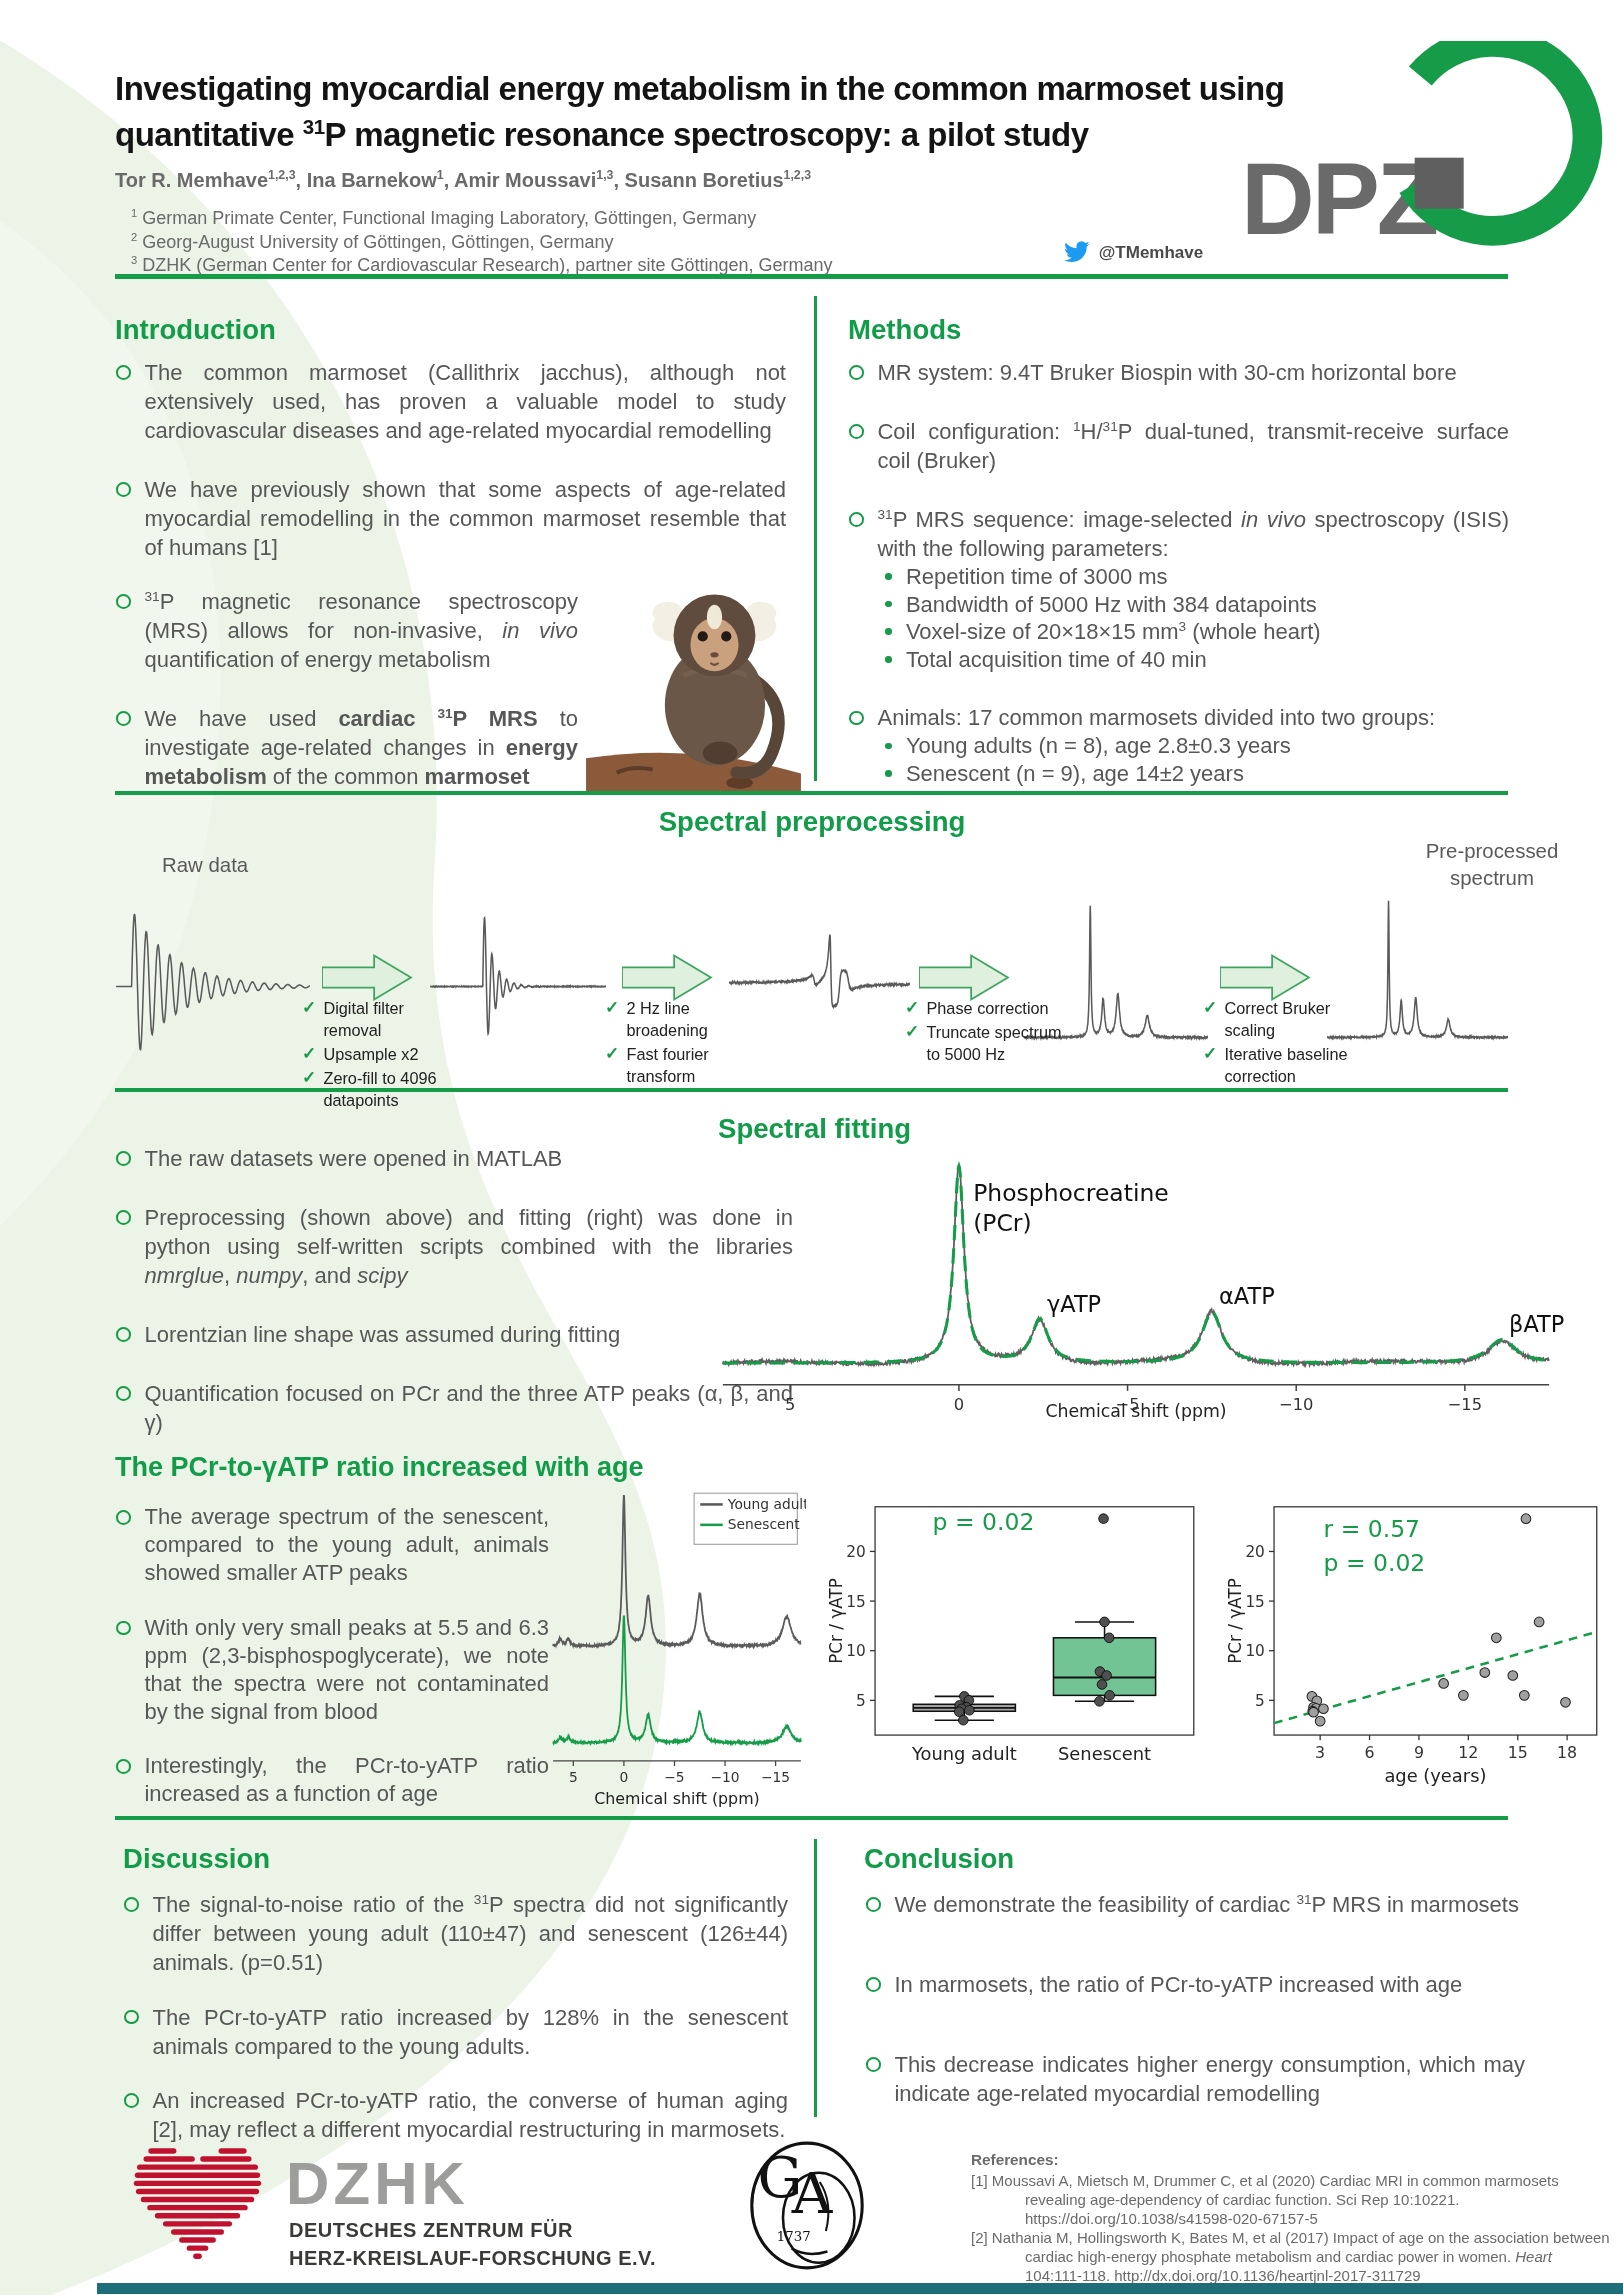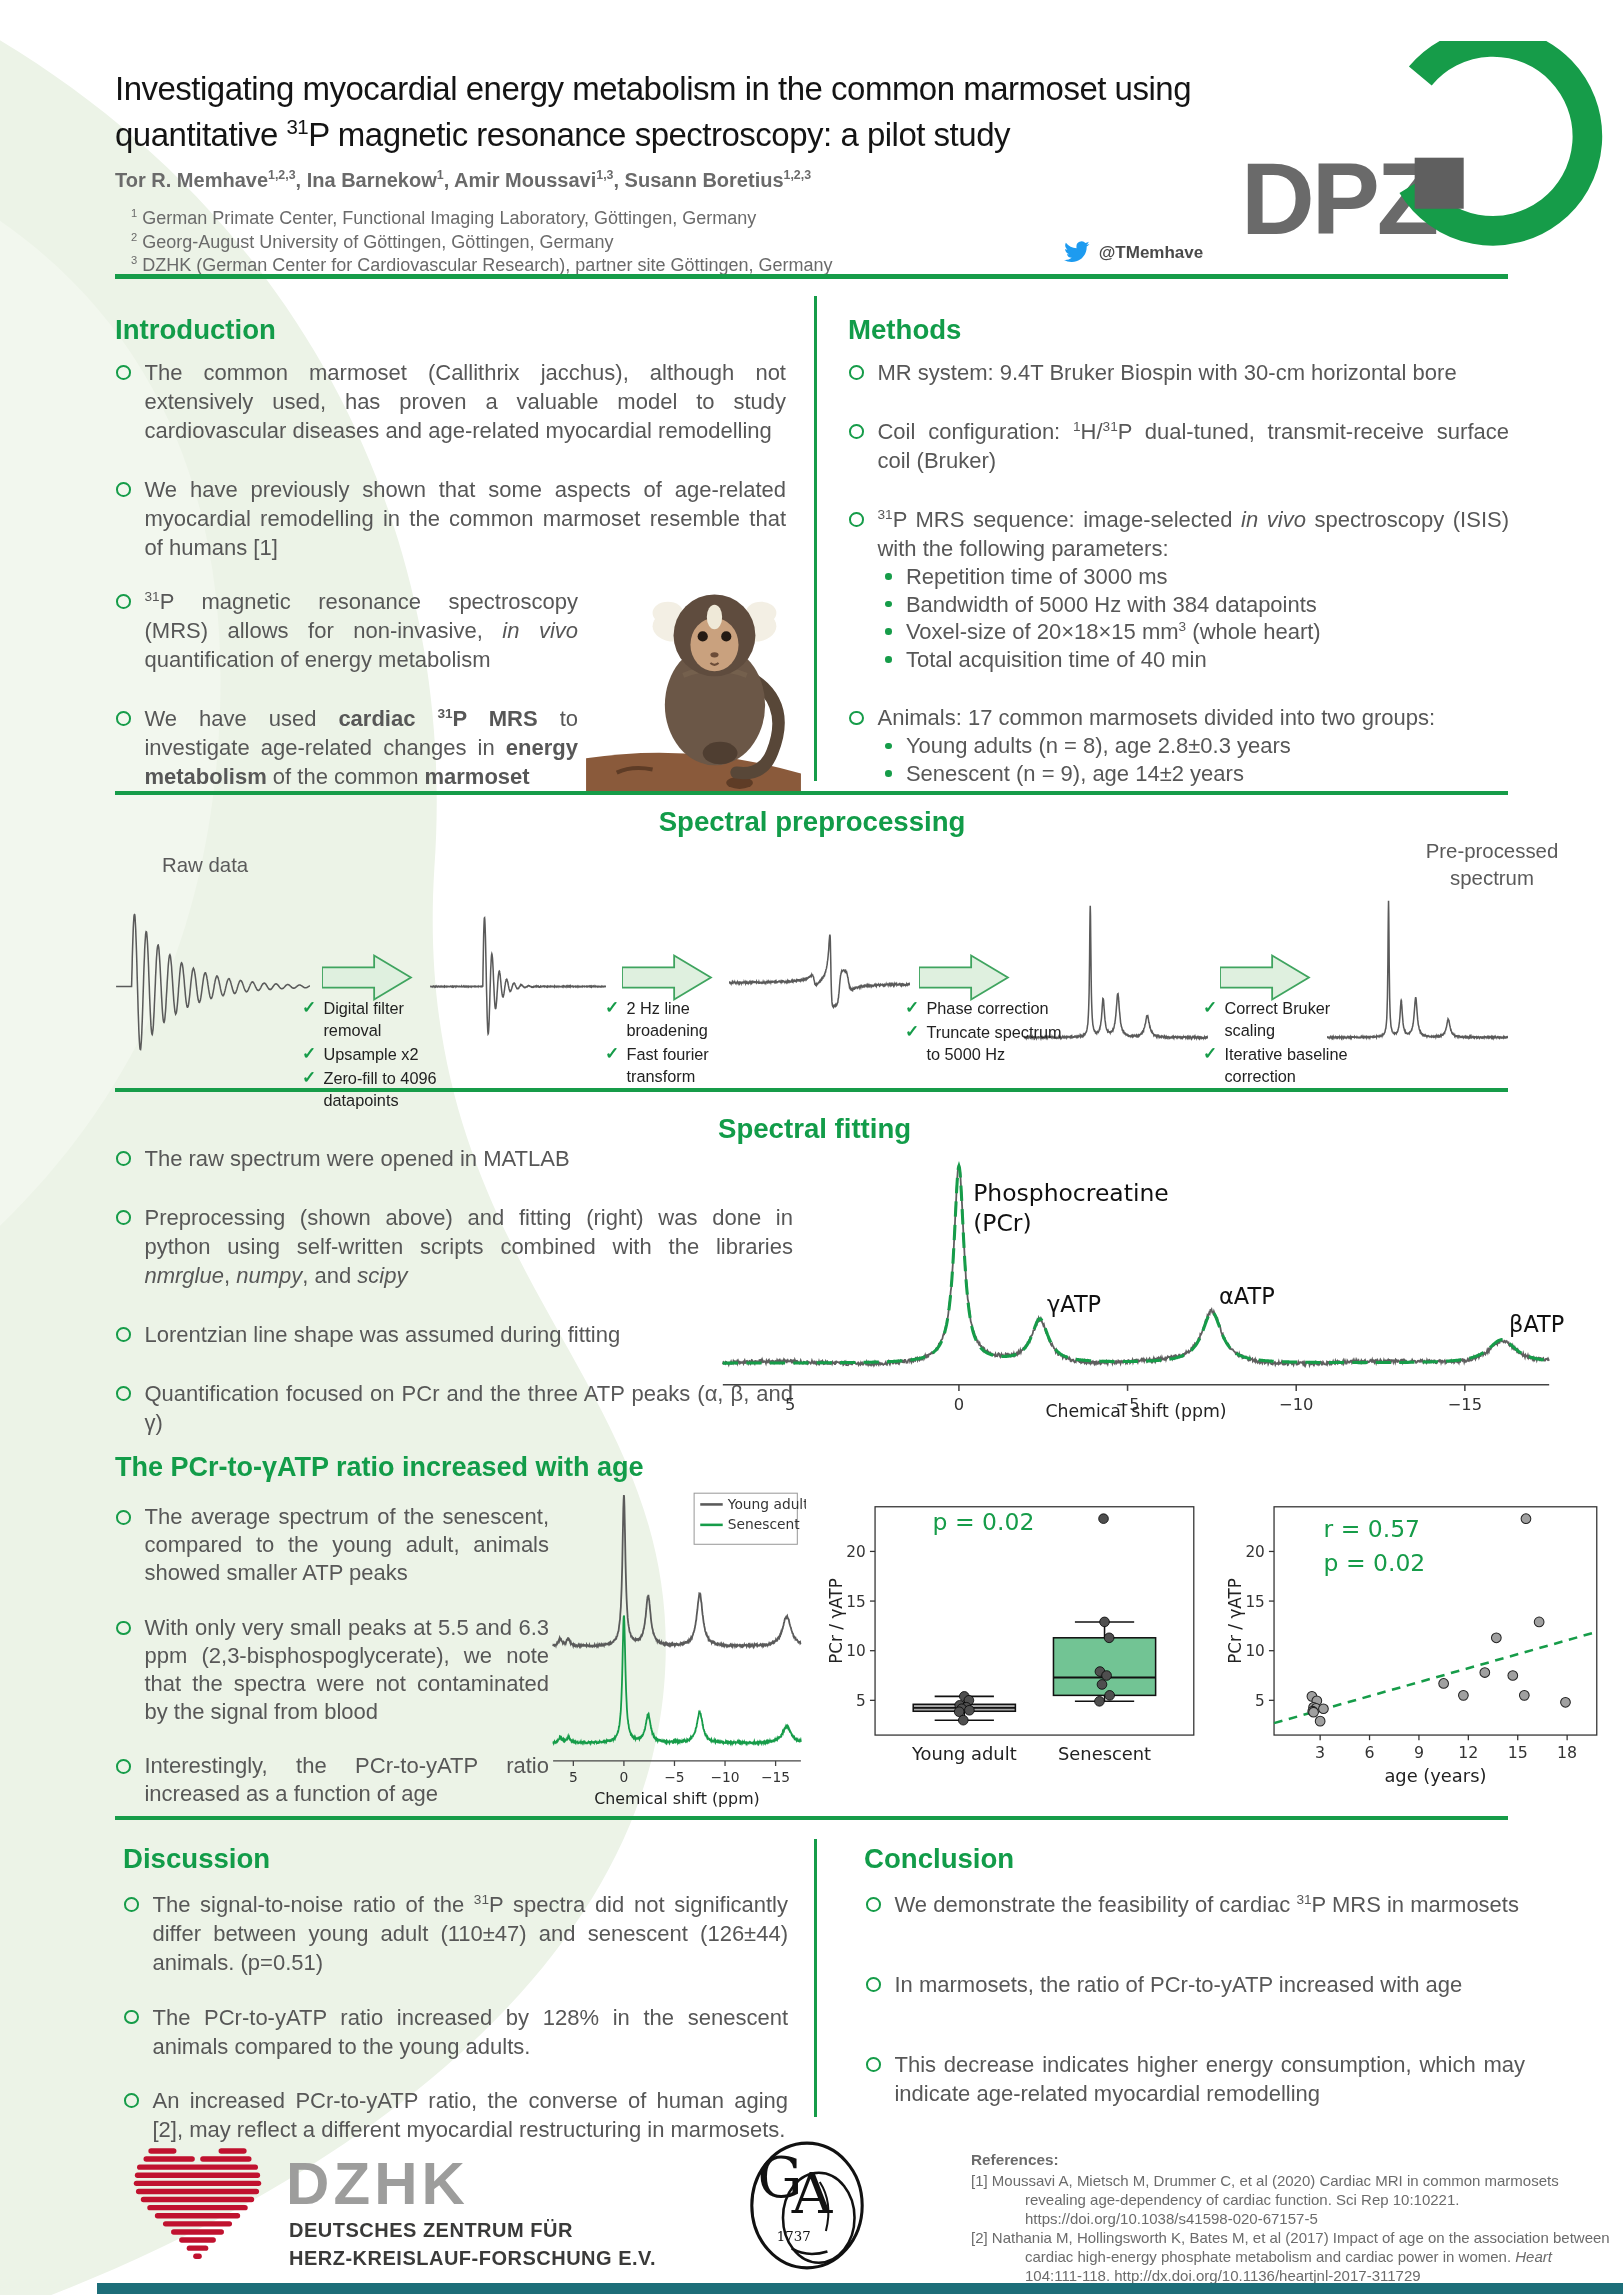--- a/index.html
+++ b/index.html
@@ -4,21 +4,21 @@
 <style>
   html,body{margin:0;padding:0;background:#ffffff;}
   #poster{position:relative;width:1624px;height:2295px;background:#ffffff;
           font-family:"Liberation Sans",sans-serif;overflow:hidden;}
   .abs{position:absolute;}
   svg{display:block;}
   
   .sec-h{font-size:27.6px;font-weight:bold;color:#129c49;}
   
   #title{left:115px;top:66px;width:1190px;font-size:33px;line-height:46px;
-         font-weight:normal;color:#141414;letter-spacing:-0.5px;}
+         font-weight:bold;color:#141414;letter-spacing:-0.5px;}
   #authors{left:115px;top:169px;width:1124px;font-size:20px;font-weight:bold;color:#6a6a6a;}
   #affils{left:131px;top:207px;width:1124px;}
   .affil{font-size:18px;color:#6a6a6a;line-height:23.5px;}
   #twitter{left:1063px;top:241px;display:flex;align-items:center;gap:8.2px;}
   #twitter span{font-size:17px;font-weight:bold;color:#4a4a4a;}
   
   .hrule{background:#169c49;height:4.6px;}
   .vrule{background:#169c49;width:3.1px;}
   
   .bitem{margin-bottom:30px;}
@@ -291,21 +291,21 @@
         <div class="ctxt">Iterative baseline correction</div>
       </div>
     </div>
 
   <div class="abs hrule" style="left:115px;top:1088px;width:1393px;height:4.1px"></div>
 
   <div class="abs" style="left:116px;top:1144px;width:677px" id="fitList">
       <div class="bitem">
         <div class="brow">
           <span class="ring"></span>
-          <div class="btxt">The raw spectrum were opened in MATLAB</div>
+          <div class="btxt">The raw datasets were opened in MATLAB</div>
         </div>
       </div>
       <div class="bitem">
         <div class="brow">
           <span class="ring"></span>
           <div class="btxt">Preprocessing (shown above) and fitting (right) was done in python using self-written scripts combined with the libraries <i>nmrglue</i>, <i>numpy</i>, and <i>scipy</i></div>
         </div>
       </div>
       <div class="bitem">
         <div class="brow">

